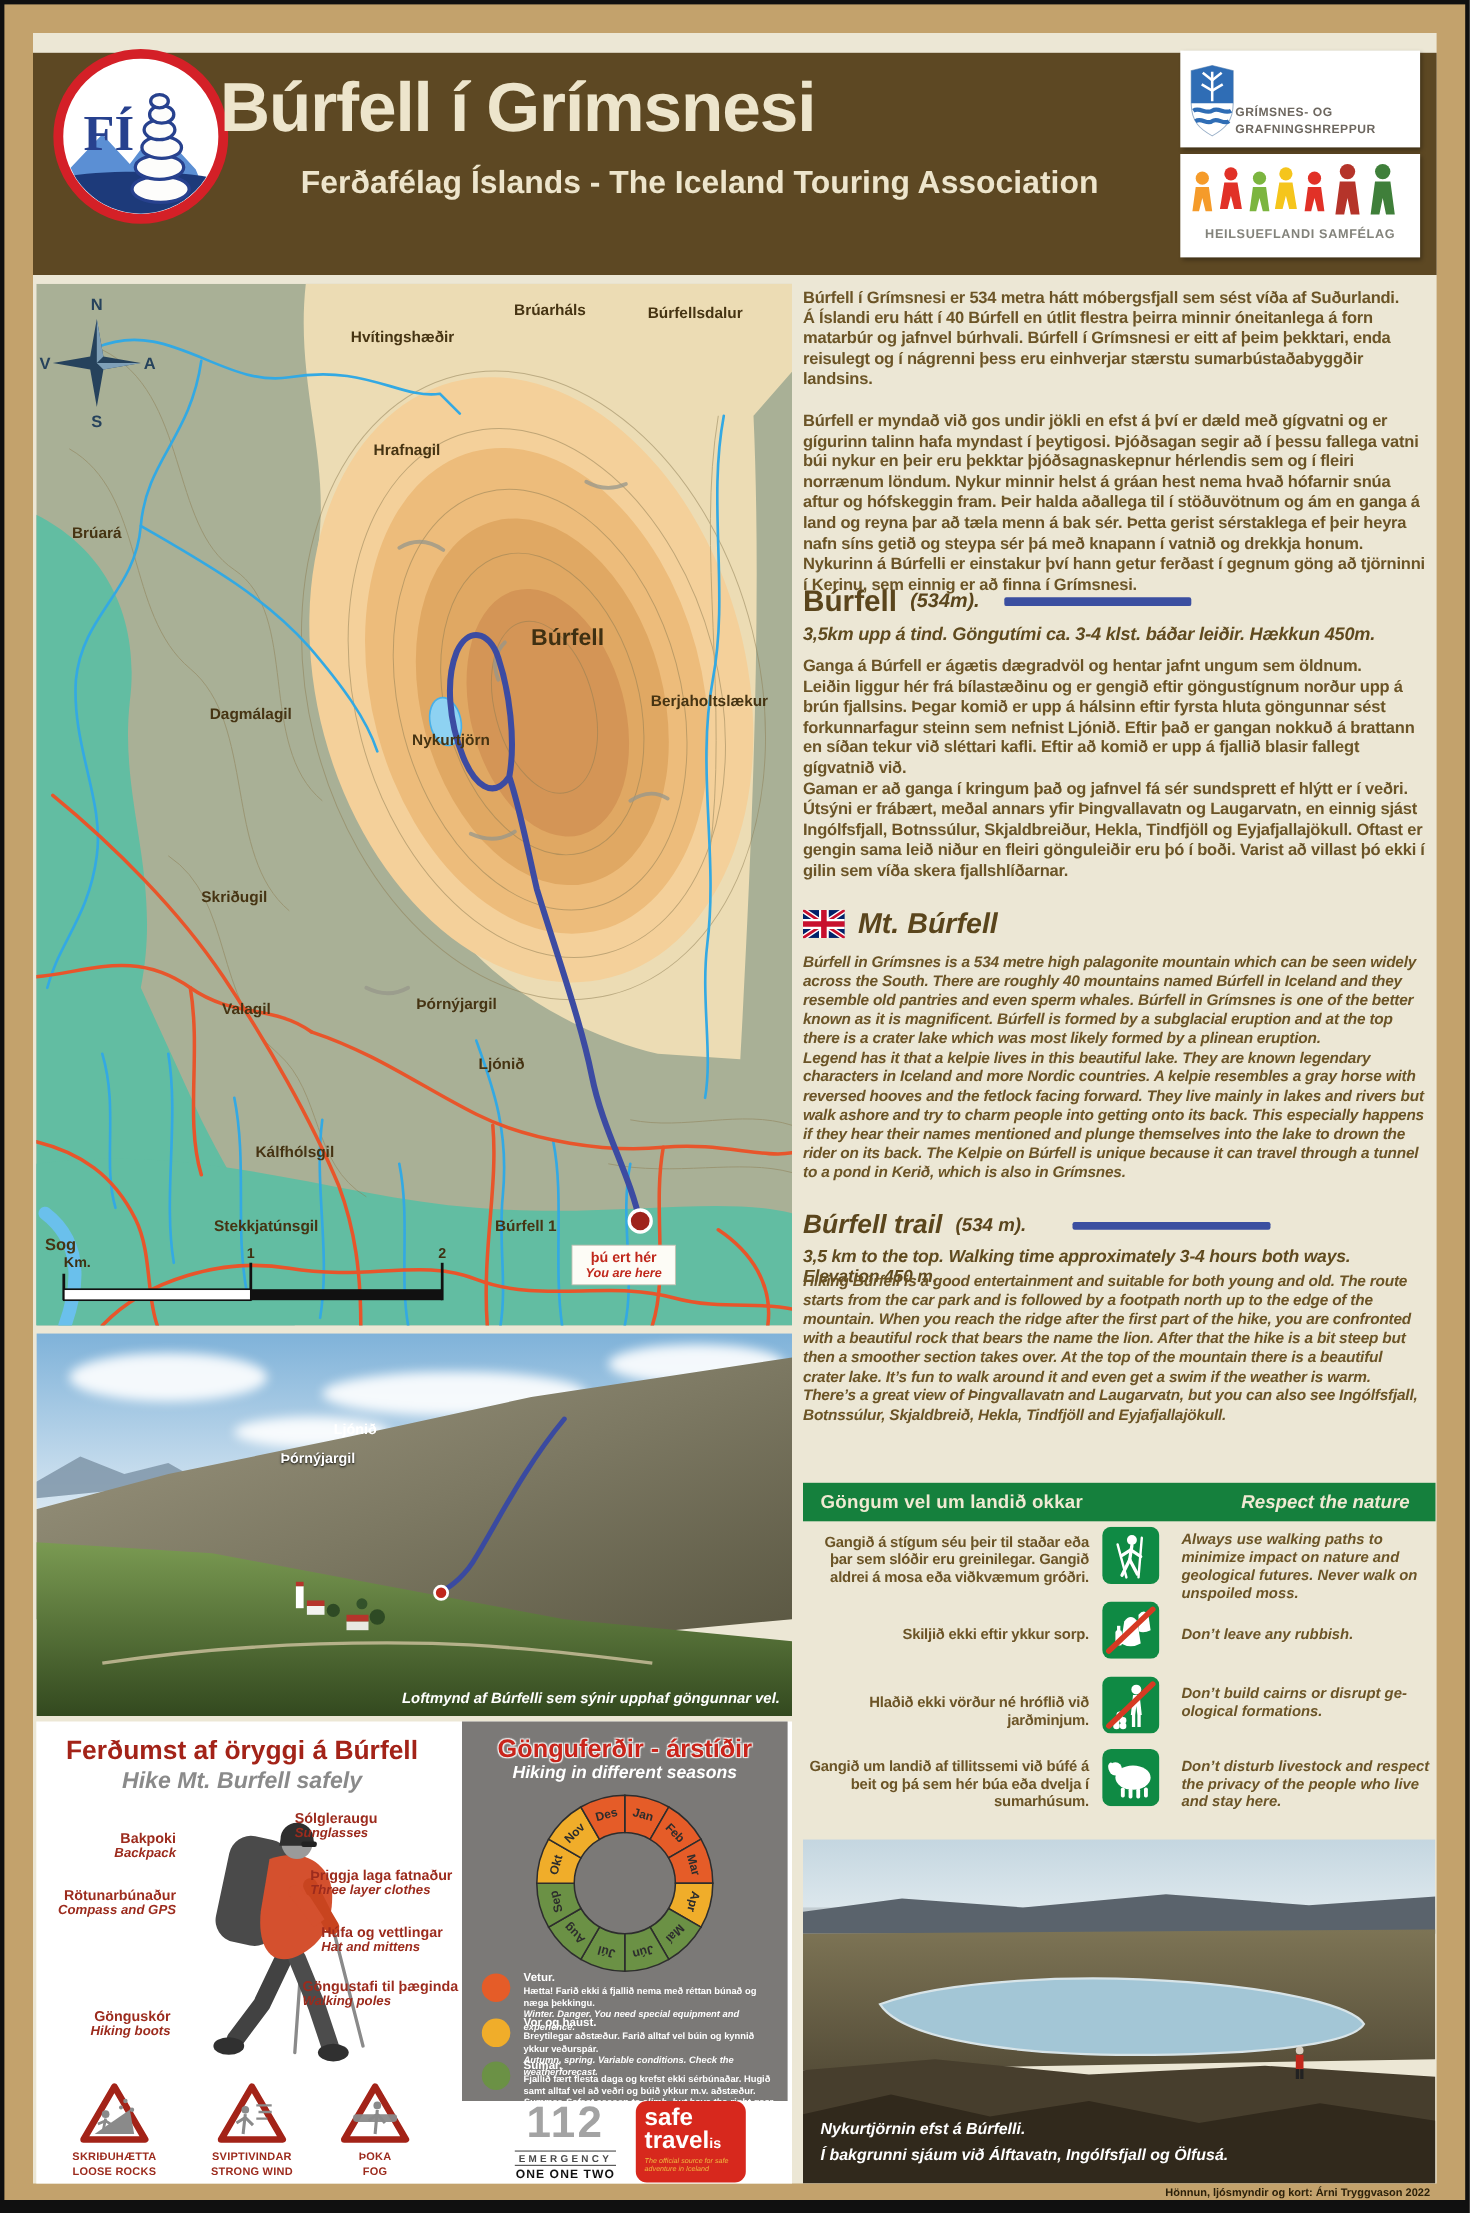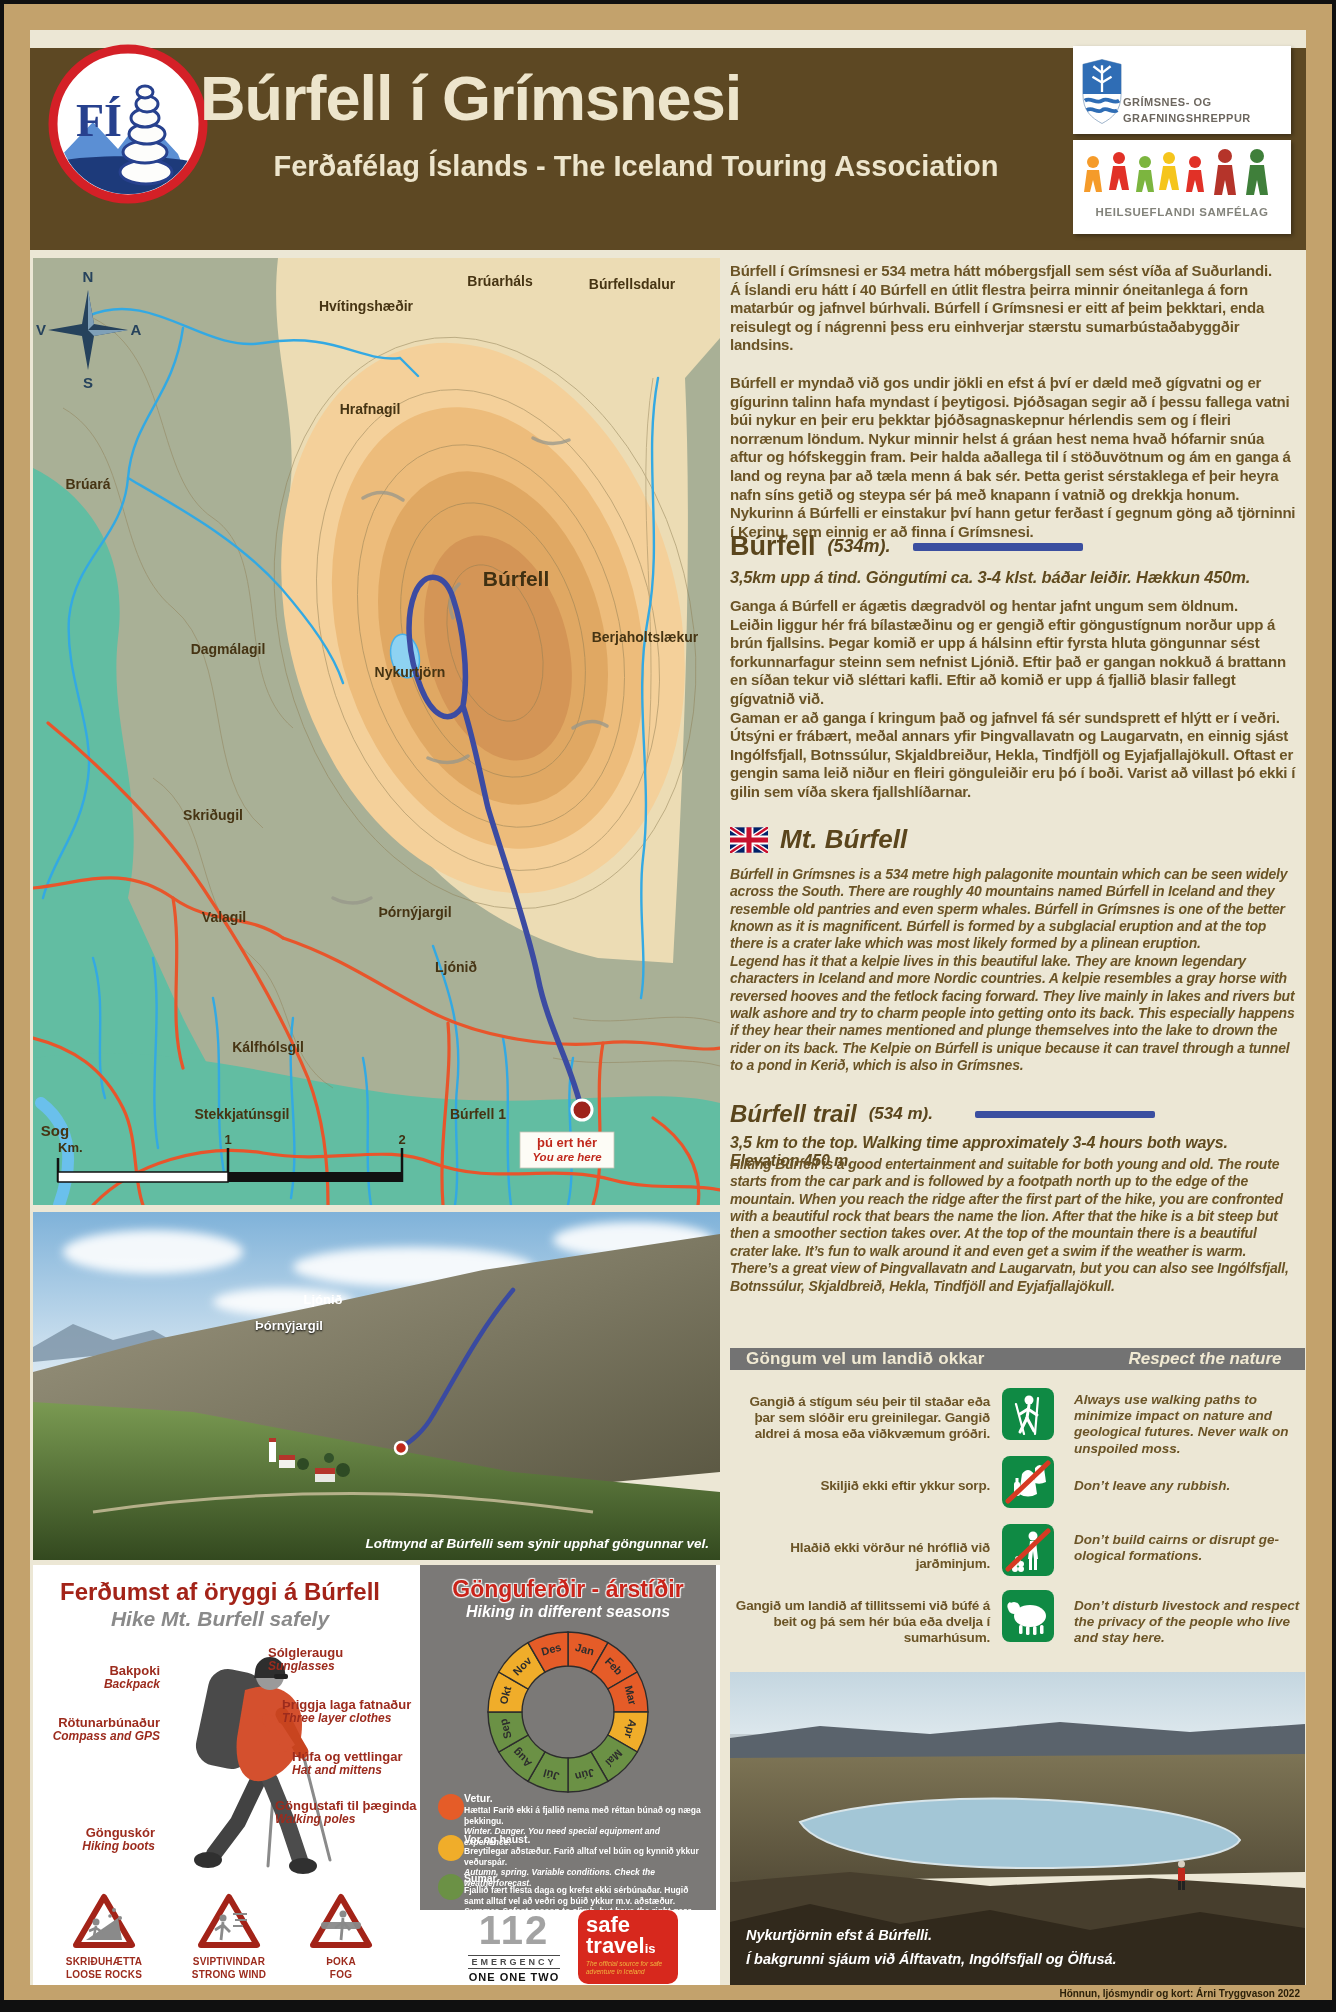--- a/index.html
+++ b/index.html
@@ -22,21 +22,21 @@
 .col{position:absolute;left:730px;width:566px;color:#6b5426}
 .bodytext{font-size:15px;font-weight:bold;line-height:1.24;letter-spacing:-.2px}
 .entext{font-size:14px;font-weight:bold;font-style:italic;line-height:1.24;letter-spacing:-.2px}
 .h2row{display:flex;align-items:center;gap:12px;color:#5a451c}
 .h2{font-size:27px;font-weight:bold}
 .h2i{font-size:24px;font-weight:bold;font-style:italic}
 .h2elev{font-size:18px;font-style:italic;font-weight:bold}
 .bluebar{width:170px;height:8px;background:#3b4fa0;border-radius:2px;margin-left:10px}
 .summary{font-size:16.5px;font-weight:bold;font-style:italic;color:#5f4a1e;letter-spacing:-.2px}
 
-.nat-bar{position:absolute;left:730px;top:1348px;width:575px;height:22px;background:#737373;display:flex;align-items:center}
+.nat-bar{position:absolute;left:730px;top:1348px;width:575px;height:35px;background:#15803d;display:flex;align-items:center}
 .nat-bar .t1{color:#f0e9d2;font-weight:bold;font-size:17px;margin-left:16px;letter-spacing:.2px}
 .nat-bar .t2{color:#f0e9d2;font-weight:bold;font-style:italic;font-size:17px;position:absolute;left:390px;width:170px;text-align:center}
 .nat-is{position:absolute;left:730px;width:260px;text-align:right;font-size:13.5px;font-weight:bold;color:#6b5426;line-height:1.2;letter-spacing:-.2px}
 .nat-en{position:absolute;left:1074px;width:230px;font-size:13.5px;font-weight:bold;font-style:italic;color:#6b5426;line-height:1.2}
 .nat-ic{position:absolute;left:1002px;width:52px;height:52px}
 
 .photo{position:absolute;overflow:hidden}
 .ph-label{font-weight:bold;fill:#fff;font-size:13px}
 .ph-cap{font-weight:bold;font-style:italic;fill:#fff;font-size:13.5px}
 
@@ -46,21 +46,21 @@
 .gear{position:absolute;color:#9c2b1d;line-height:1.1}
 .gear .is{font-size:13px;font-weight:bold}
 .gear .en{font-size:12px;font-weight:bold;font-style:italic}
 .warn-lab{position:absolute;width:120px;text-align:center;color:#9c2b1d;font-weight:bold;font-size:10px;line-height:1.25;letter-spacing:.2px}
 
 .seasons{position:absolute;left:420px;top:1565px;width:296px;height:345px;background:#7b7977}
 .sea-t1{position:absolute;left:420px;top:1576px;width:296px;text-align:center;font-size:23px;font-weight:bold;color:#c9241a;
   text-shadow:1px 1px 1px #f2f2f2,-1px -1px 1px #f2f2f2,1px -1px 1px #f2f2f2,-1px 1px 1px #f2f2f2}
 .sea-t2{position:absolute;left:420px;top:1603px;width:296px;text-align:center;font-size:16px;font-weight:bold;font-style:italic;color:#fff}
 .donut-label{font:bold 11px "Liberation Sans",sans-serif;fill:#2d2d2d}
-.leg-row{position:absolute;left:438px;width:268px;display:flex;gap:0;color:#fff}
+.leg-row{position:absolute;left:438px;width:268px;display:flex;gap:12px;color:#fff}
 .leg-dot{width:26px;height:26px;border-radius:50%;flex:none;margin-top:2px}
 .leg-tt{font-size:10.5px;font-weight:bold;line-height:1.25}
 .leg-is{font-size:8.5px;font-weight:bold;line-height:1.25}
 .leg-en{font-size:8.5px;font-weight:bold;font-style:italic;line-height:1.25}
 
 .e112{position:absolute;left:468px;top:1912px;width:92px;text-align:center}
 .e112 .num{font-size:40px;font-weight:bold;color:#a3a3a3;line-height:.9;letter-spacing:2px}
 .e112 .em{font-size:9px;font-weight:bold;color:#4a4a4a;letter-spacing:3px;border-top:1.5px solid #4a4a4a;border-bottom:1.5px solid #4a4a4a;padding:1px 0;margin-top:7px}
 .e112 .ow{font-size:11px;font-weight:bold;color:#111;letter-spacing:1px;margin-top:2px}
 .stv{position:absolute;left:578px;top:1910px;width:100px;height:74px;background:#d7281d;border-radius:10px;padding:5px 8px;color:#fff}

